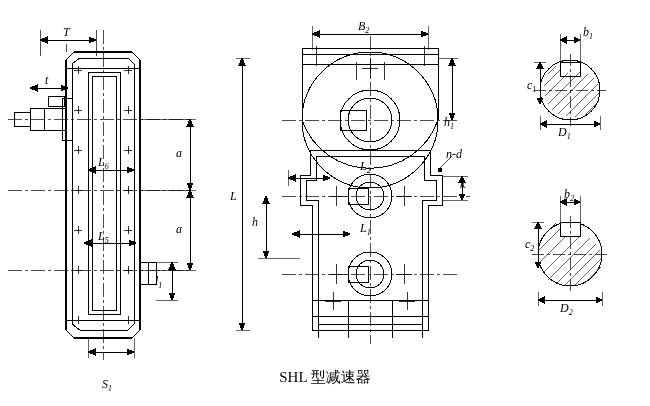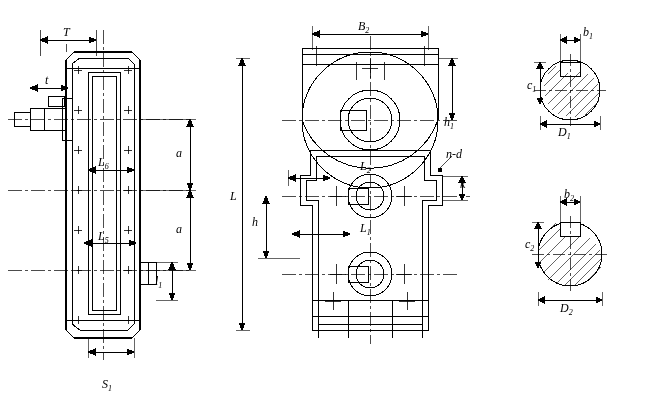--- a/index.html
+++ b/index.html
@@ -384,14 +384,15 @@
   <div class="lbl" style="left:460px; top:178px;">k</div>
 
   <div class="lbl" style="left:583px; top:26px;"><span>b</span><sub>1</sub></div>
   <div class="lbl" style="left:527px; top:79px;"><span>c</span><sub>1</sub></div>
   <div class="lbl" style="left:558px; top:126px;"><span>D</span><sub>1</sub></div>
 
   <div class="lbl" style="left:564px; top:188px;"><span>b</span><sub>2</sub></div>
   <div class="lbl" style="left:525px; top:238px;"><span>c</span><sub>2</sub></div>
   <div class="lbl" style="left:560px; top:302px;"><span>D</span><sub>2</sub></div>
 
+  <div class="caption">SHL 型减速器</div>
 
 </div>
 
 </body></html>

